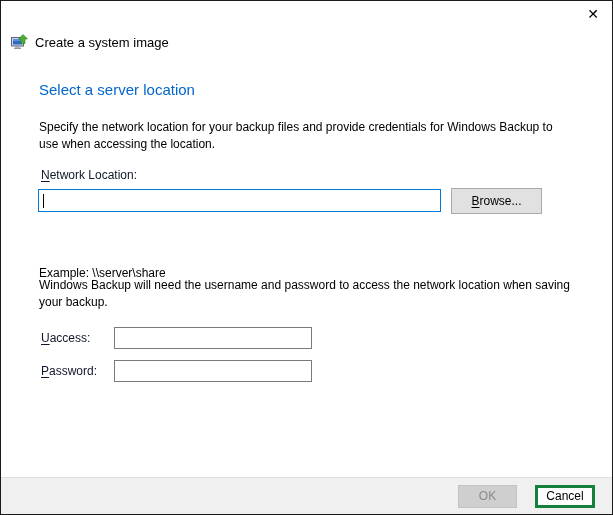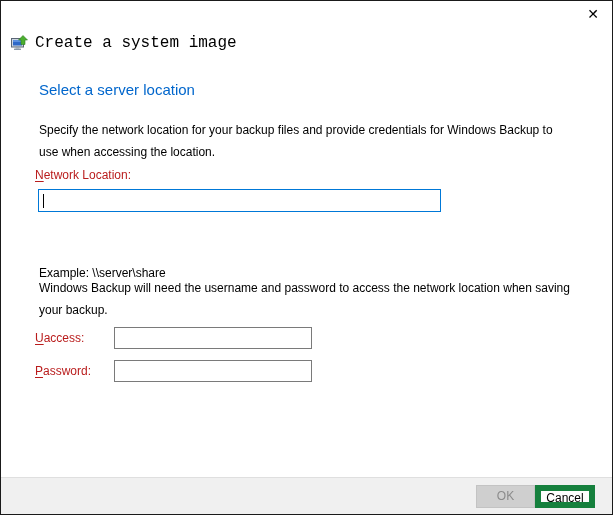--- a/index.html
+++ b/index.html
@@ -34,41 +34,41 @@
 
   .title-row {
     position: absolute;
     top: 33px;
     left: 10px;
     display: flex;
     align-items: center;
     gap: 6px;
   }
   .app-icon { width: 18px; height: 17px; display: inline-block; }
-  .title-text { font-size: 16px; color: #000; font-family: Liberation Mono, monospace; }
+  .title-text { font-size: 13px; color: #000; }
 
   .page-heading {
     position: absolute;
     top: 80px;
     left: 38px;
     font-size: 15px;
     color: #0066cc;
   }
 
   .para {
     position: absolute;
     left: 38px;
-    line-height: 22px;
+    line-height: 17px;
     white-space: pre-line;
     color: #000;
   }
   .intro { top: 118px; width: 550px; }
   .creds-desc { top: 276px; width: 550px; }
 
-  .field-label { position: absolute; left: 34px; color: #b91c1c; }
+  .field-label { position: absolute; left: 40px; color: #0f172a; }
   .net-label { top: 167px; }
   .creds-heading { position: absolute; left: 38px; top: 252px; color: #000; }
   .user-label { top: 330px; }
   .pass-label { top: 363px; text-align: center; }
   .mn { text-decoration: underline; text-underline-offset: 2px; }
 
   .net-input-wrap {
     position: absolute;
     top: 188px;
     left: 37px;
@@ -132,36 +132,36 @@
 
   .footer {
     position: absolute;
     left: 0; right: 0; bottom: 0;
     height: 37px;
     background: #f0f0f0;
     border-top: 1px solid #dfdfdf;
     display: flex;
     justify-content: flex-end;
     align-items: center;
-    gap: 0;
+    gap: 18px;
     padding-right: 17px;
   }
   .ok-btn {
     width: 59px;
     height: 23px;
     background: #cfcfcf;
     border: 1px solid #c3c3c3;
     color: #8b8b8b;
     cursor: default;
   }
   .cancel-btn {
     width: 60px;
     height: 23px;
     background: #fdfdfd;
-    border: 6px solid #15803d;
+    border: 3px solid #15803d;
   }
 </style>
 </head>
 <body>
 
 <div class="window">
 
   <button class="close-btn">
     <span>✕</span>
   </button>
@@ -185,20 +185,21 @@
   <div class="para intro">Specify the network location for your backup files and provide credentials for Windows Backup to
 use when accessing the location.</div>
 
   <div class="field-label net-label"><span class="mn">N</span><span>etwork Location:</span></div>
 
   <div class="net-input-wrap">
     <input type="text" value="" style="">
     <span class="caret"></span>
   </div>
 
+  <button class="btn browse-btn"><span class="mn">B</span><span>rowse...</span></button>
 
   <div class="example-text">Example: \\server\share</div>
 
 
   <div class="para creds-desc">Windows Backup will need the username and password to access the network location when saving
 your backup.</div>
 
   <div class="field-label user-label"><span class="mn">U</span><span>access:</span></div>
   <input type="text" class="small-input user-input" value="" style="">
 

